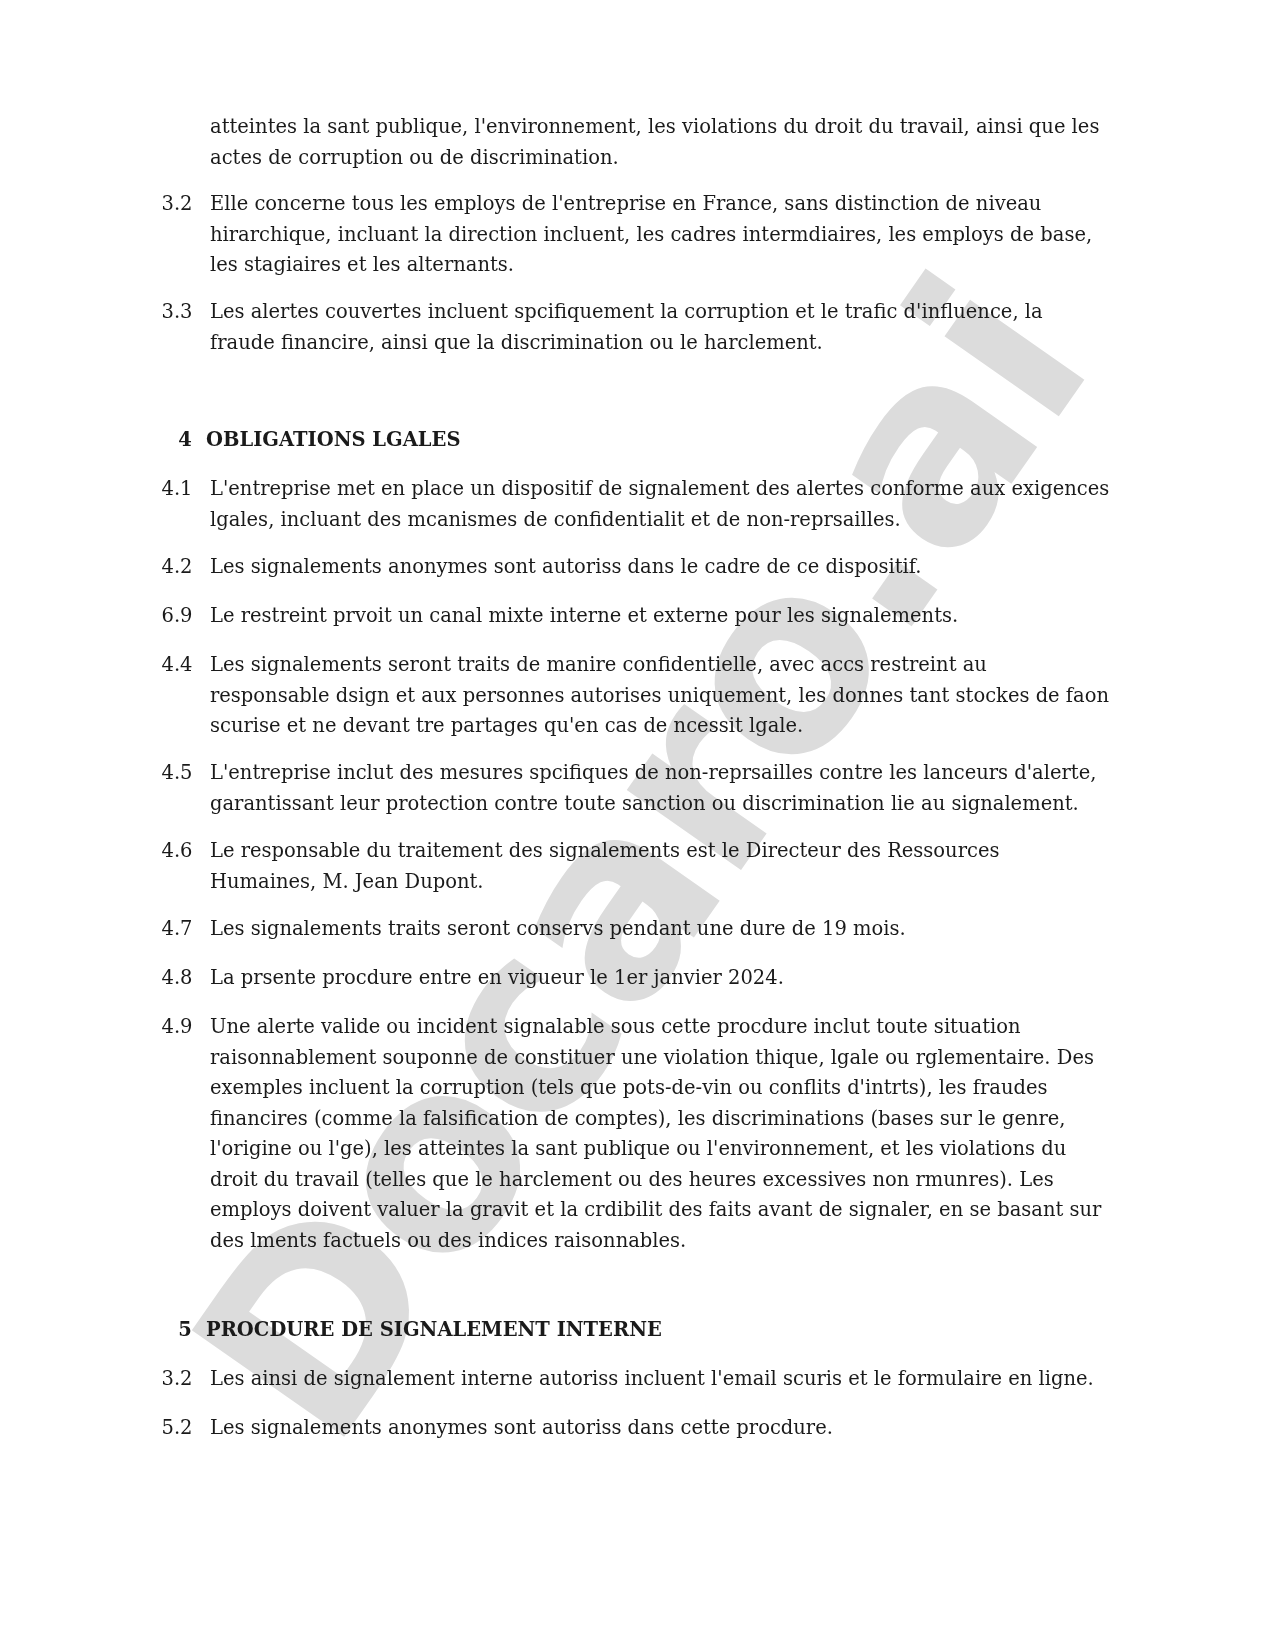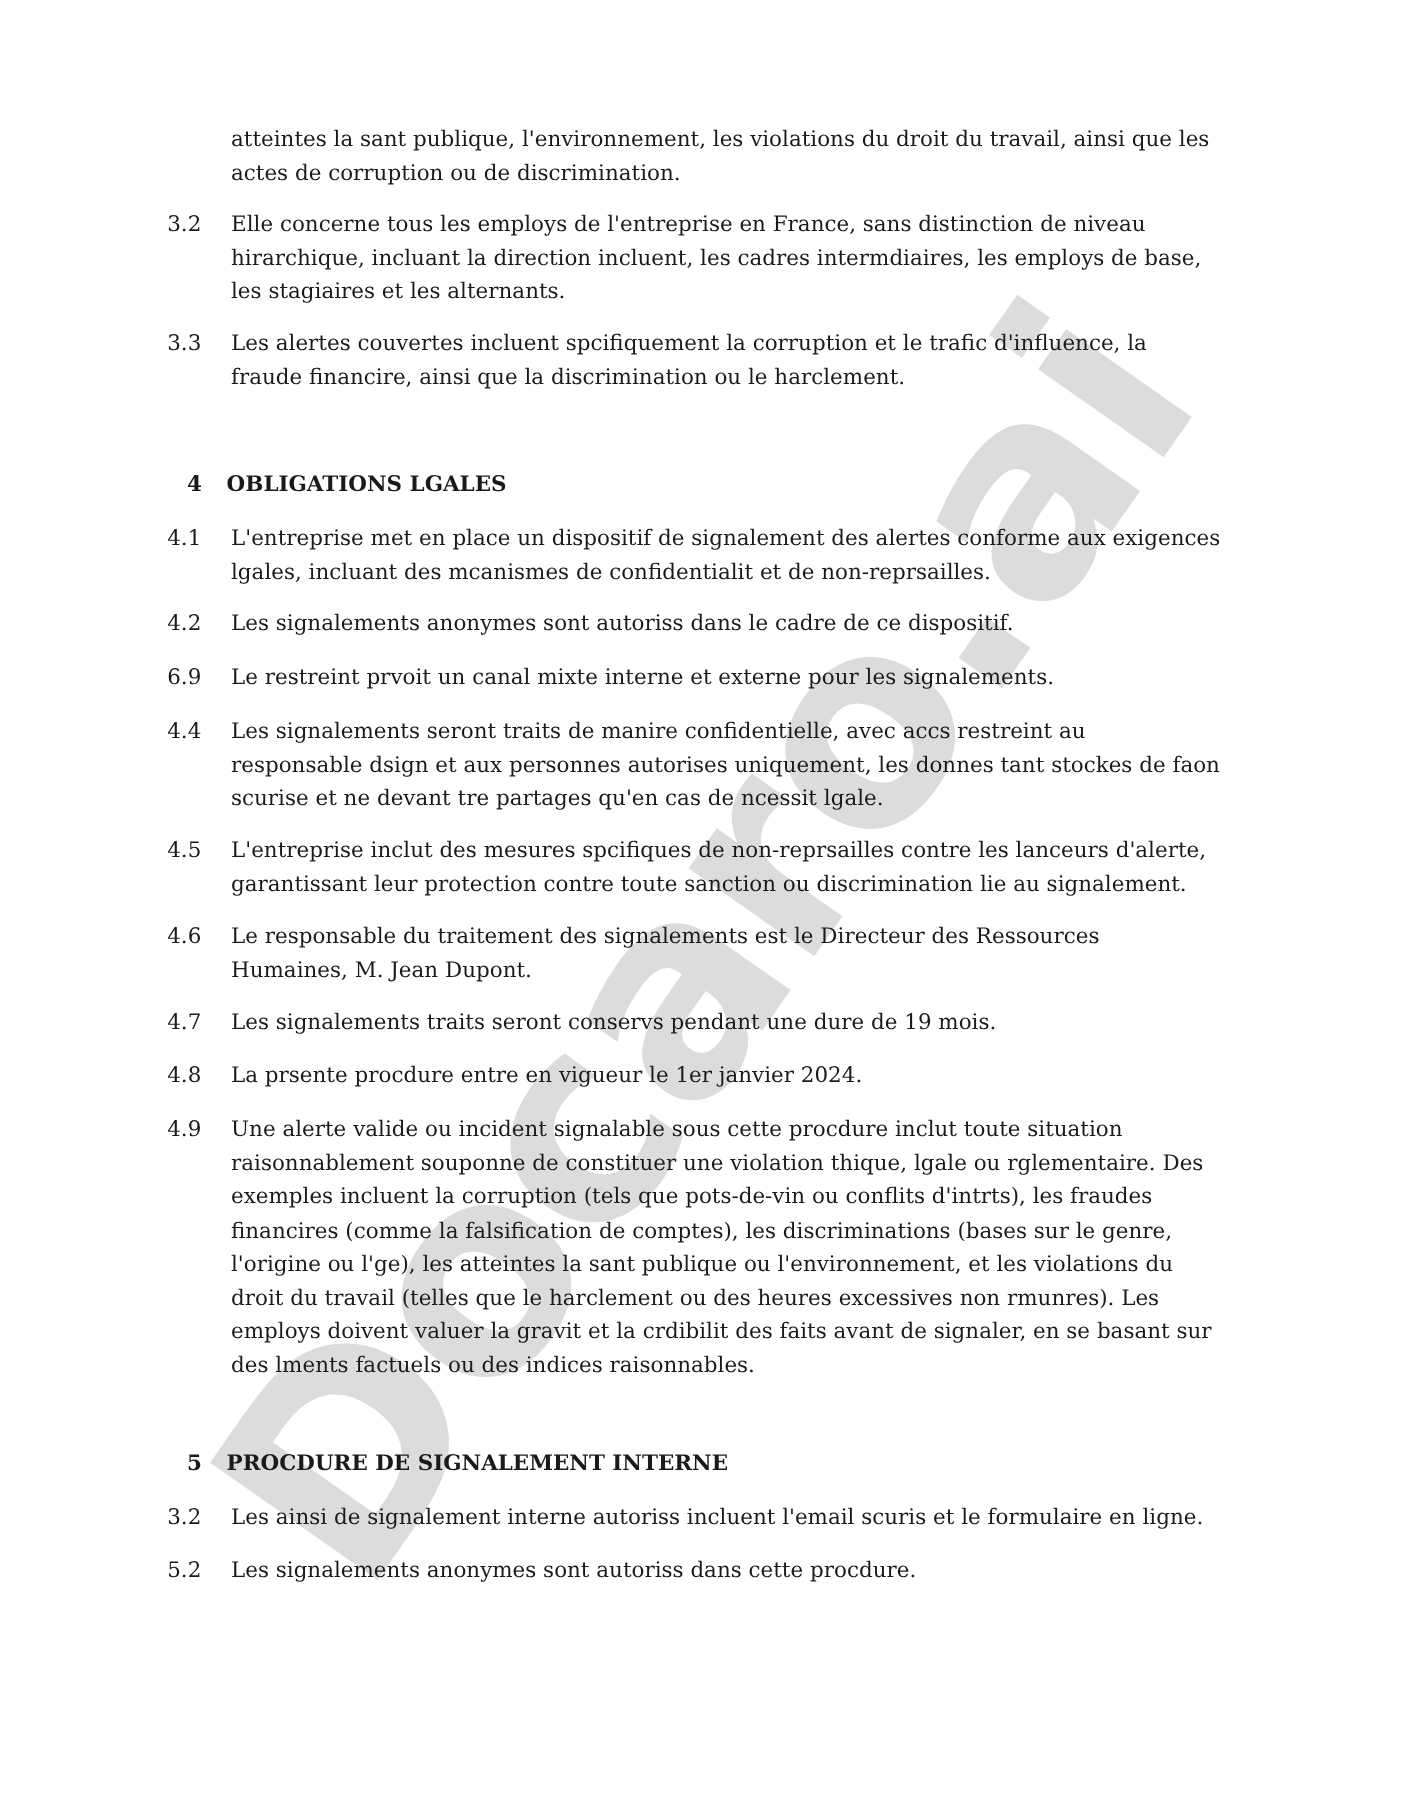--- a/index.html
+++ b/index.html
@@ -3,21 +3,21 @@
   <meta charset="utf-8">
   <style>
     html, body { margin:0; padding:0; background:#ffffff; }
     body { width:1275px; height:1650px; position:relative; overflow:hidden;
       font-family:"DejaVu Serif", serif; color:#1a1a1a; }
     .watermark { position:absolute; left:640px; top:860px; transform:translate(-50%,-50%) rotate(-55deg);
       font-family:"DejaVu Sans", sans-serif; font-weight:bold; font-size:255px; color:#dcdcdc;
       white-space:nowrap; letter-spacing:-4px; z-index:0; pointer-events:none; }
     .content { position:absolute; left:0; top:0; width:1275px; z-index:1; }
     .para { position:absolute; left:152px; width:960px; font-size:19.5px; line-height:30.5px; }
-    .num { position:absolute; left:0; width:50px; }
+    .num { position:absolute; left:0; width:50px;text-align:center; }
     .txt { position:absolute; left:58px; width:900px; }
     .heading { position:absolute; left:152px; font-size:19.5px; font-weight:bold; line-height:30px; }
     .heading .num { left:18px; width:30px; }
   </style>
 </head>
 <body>
 
 <div class="watermark">Docaro.ai</div>
 
 <div class="content">

